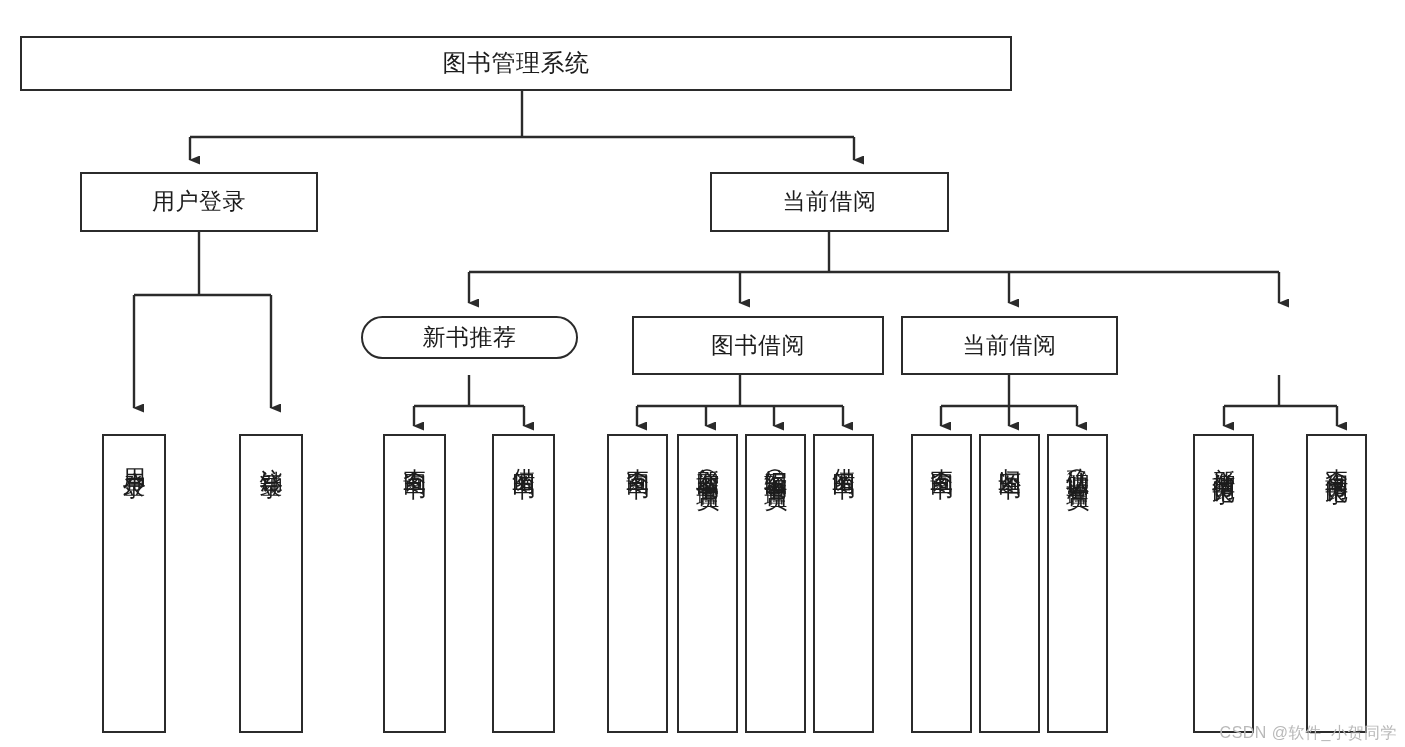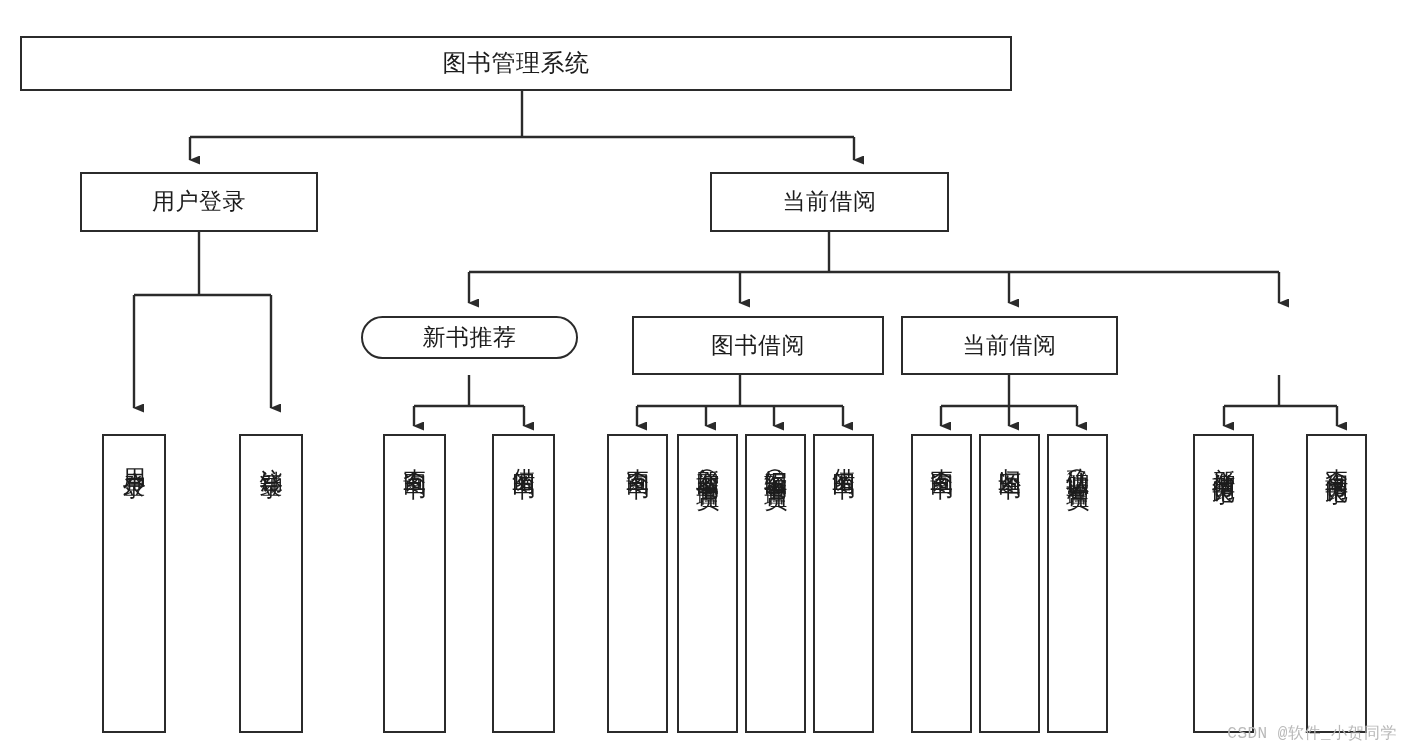--- a/index.html
+++ b/index.html
@@ -70,21 +70,21 @@
   }
   .watermark {
     position: absolute;
     right: 8px;
     bottom: 3px;
     font-size: 16px;
     color: #b9b9b9;
     letter-spacing: 0.5px;
     z-index: 3;
     white-space: nowrap;
-    font-family: Liberation Mono, monospace;
+    font-family: Liberation Sans, sans-serif;
     text-align: right;
   }
 </style>
 </head>
 <body>
 
 <div id="canvas">
 
   <svg id="wires" viewBox="0 0 1405 747" width="1405" height="747" xmlns="http://www.w3.org/2000/svg">
     <defs>

